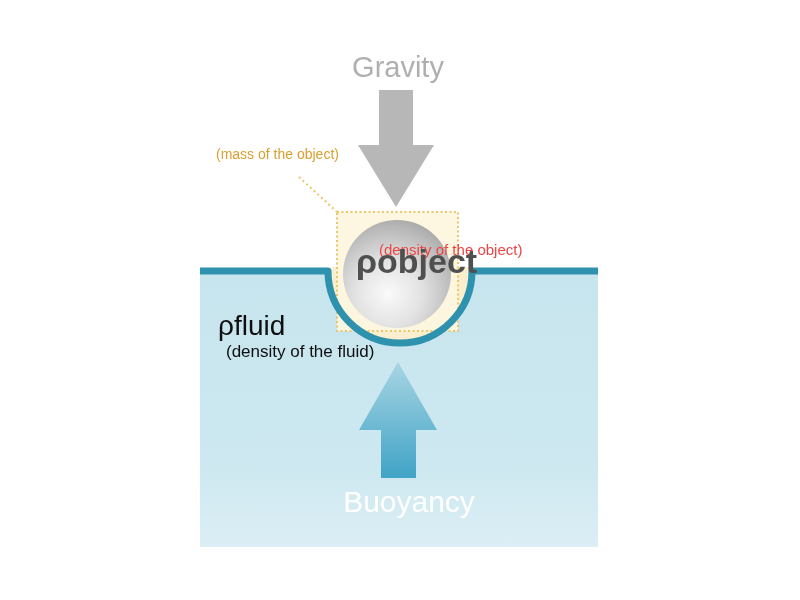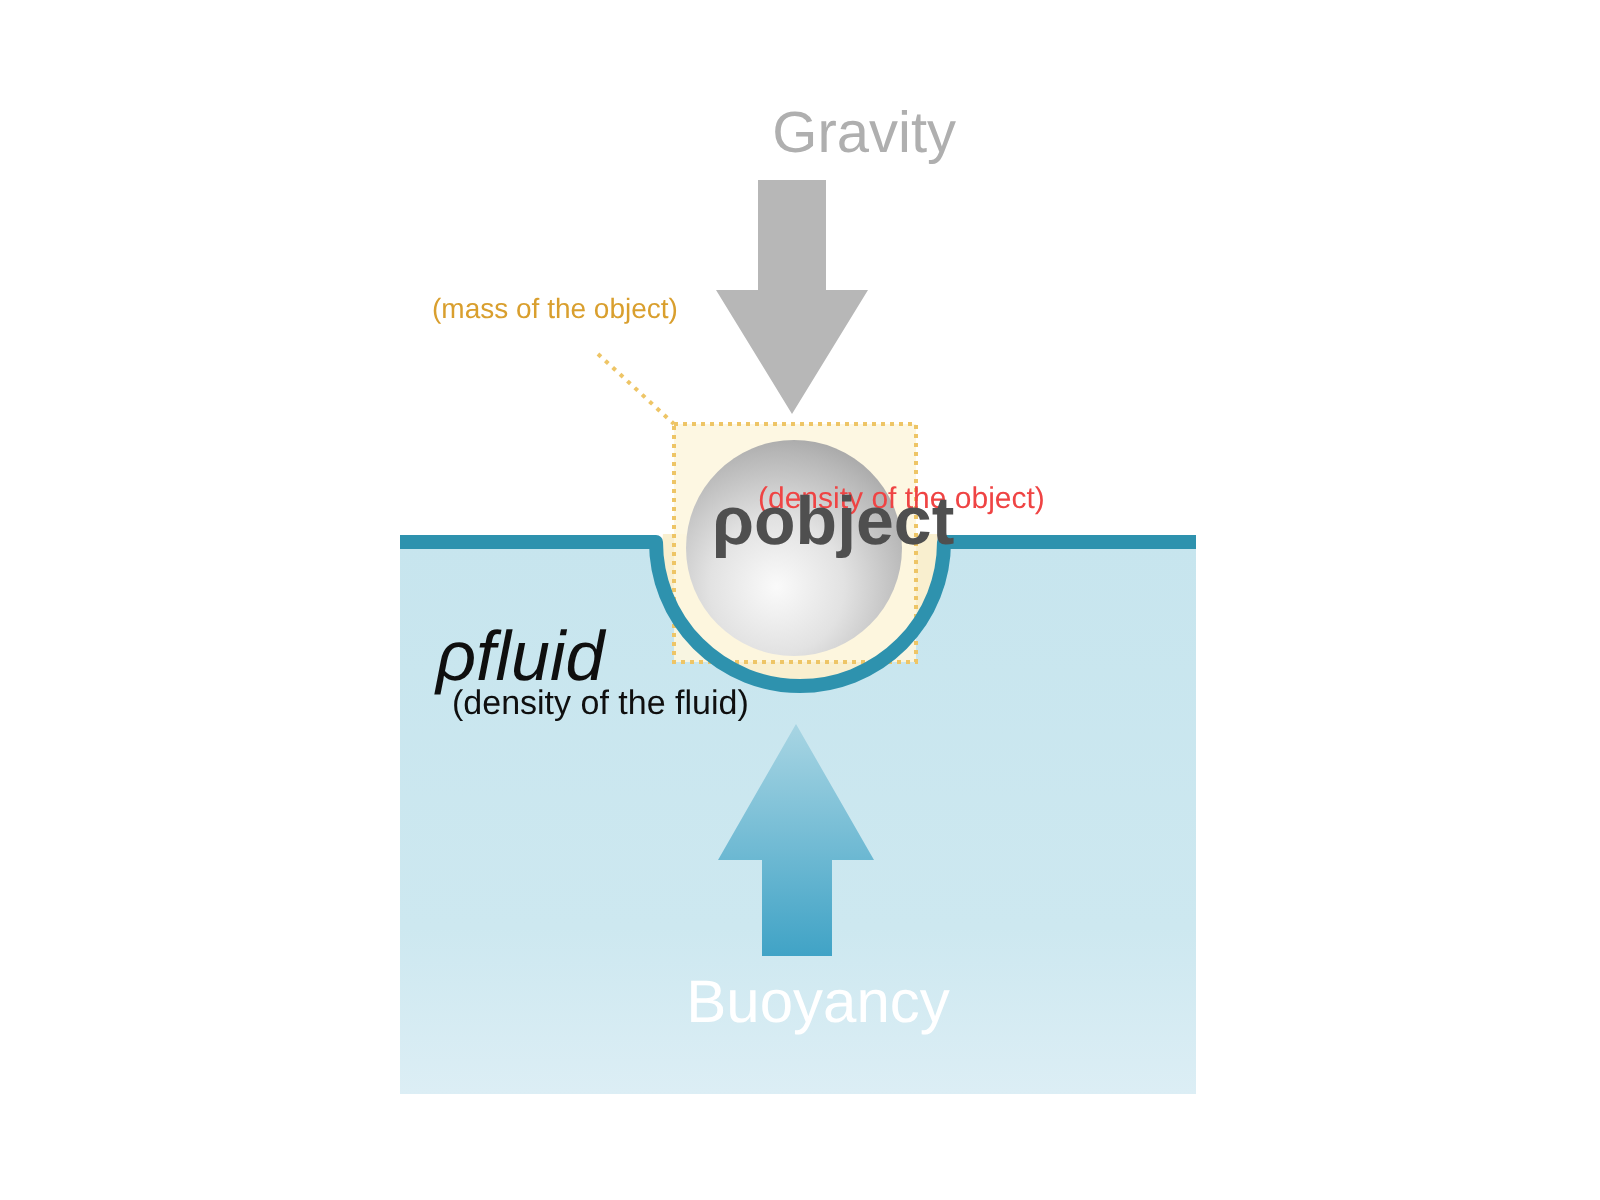--- a/index.html
+++ b/index.html
@@ -20,22 +20,22 @@
     left: 0;
     top: 0;
   }
   .lbl {
     position: absolute;
     line-height: 1.05;
     white-space: nowrap;
     user-select: none;
   }
   .gravity-label {
-    left: 338px; top: 52px; width: 140px;
-    text-align: right;
+    left: 328px; top: 52px; width: 140px;
+    text-align: center;
     font-size: 29px;
     color: #afafaf;
   }
   .mass-label {
     left: 216px; top: 118px;
     font-size: 27px;
     color: #d99f2e;
   }
   .mass-label .sym { font-weight: bold; }
   .mass-caption {
@@ -49,23 +49,22 @@
     color: #ef4444;
   }
   .rho-object-label {
     left: 356px; top: 244px;
     font-size: 34px;
     color: #4f4f4f;
     font-weight: bold;
   }
   .rho-fluid-label {
     left: 218px; top: 311px;
-    font-size: 35px;
+    font-size: 28px;
     color: #0f0f0f;
-    font-style: italic;
   }
   .rho-fluid-caption {
     left: 226px; top: 343px;
     font-size: 17px;
     color: #0f0f0f;
     text-align: center;
   }
   .buoyancy-label {
     left: 327px; top: 486px; width: 140px;
     text-align: center;

